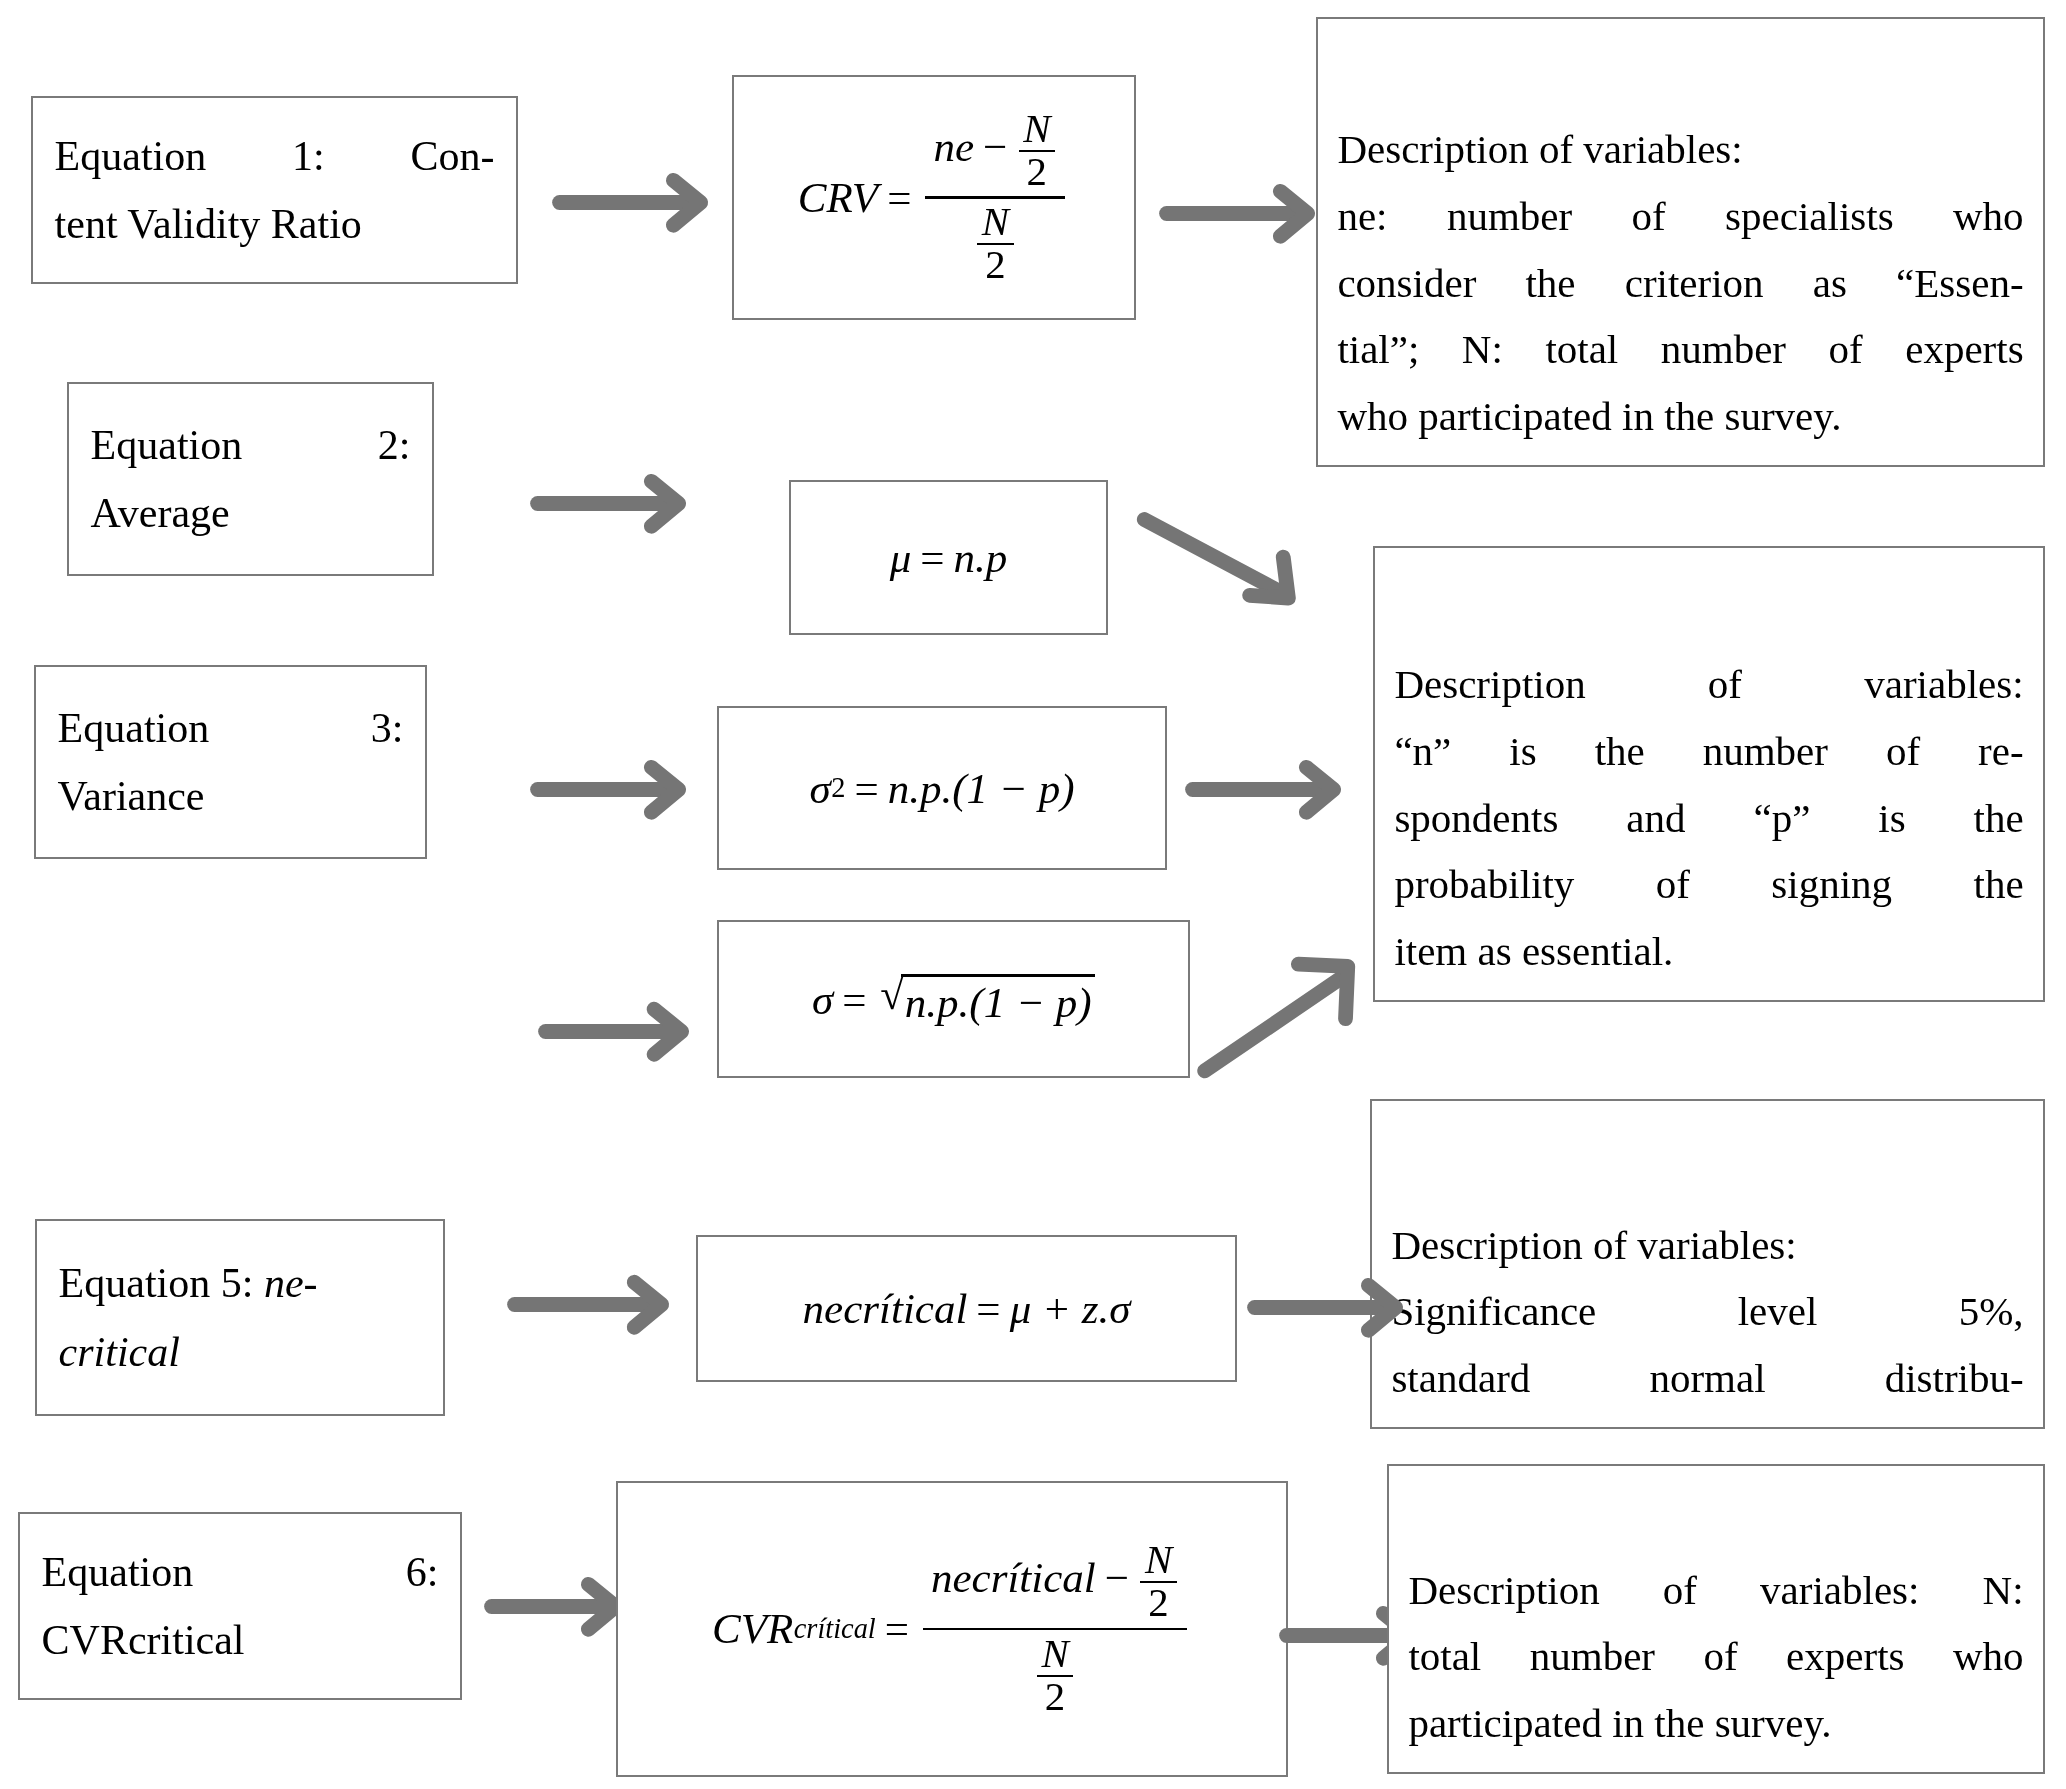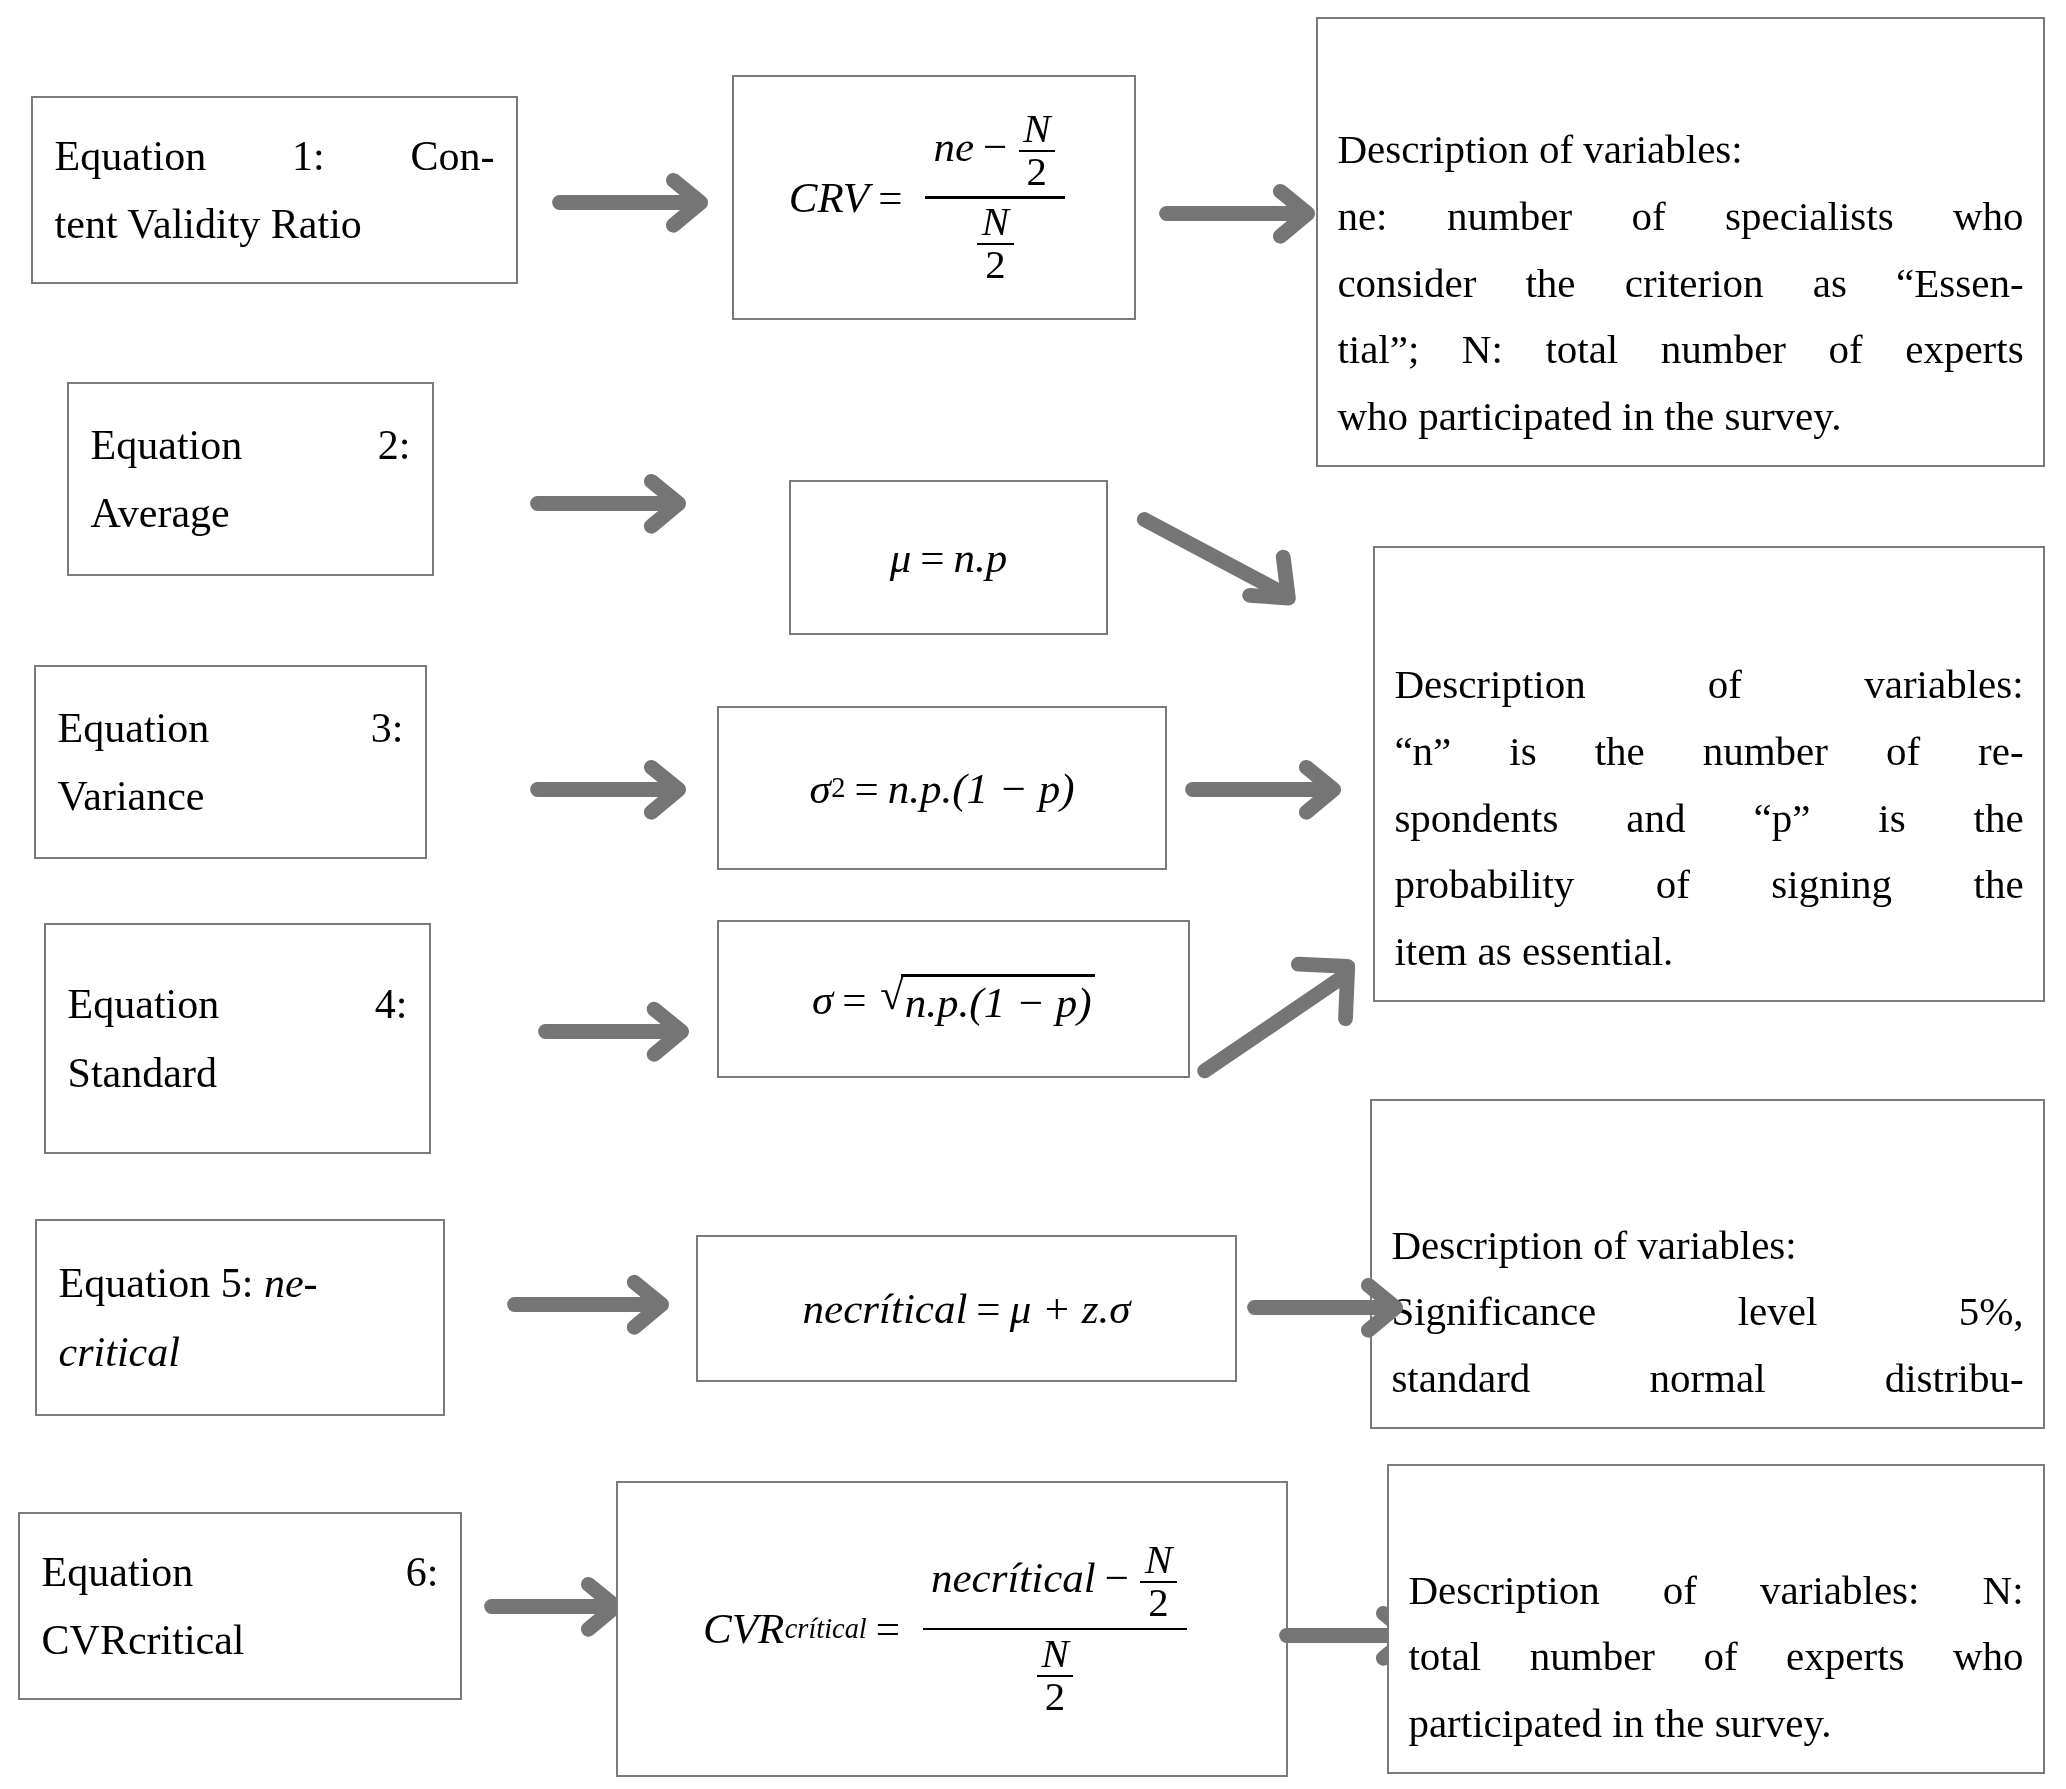--- a/index.html
+++ b/index.html
@@ -98,21 +98,21 @@
     margin-left: 0.6px;
   }
 
   
   .frac {
     display: inline-flex;
     flex-direction: column;
     align-items: center;
     justify-content: center;
     vertical-align: middle;
-    margin: 0 14px;
+    margin: 0 5px;
   }
   .frac > .num,
   .frac > .den {
     display: block;
     padding: 1.1px 5.7px;
     text-align: center;
     white-space: nowrap;
   }
   .frac > .bar {
     display: block;
@@ -279,26 +279,20 @@
     </span>
   </div>
 
   <div class="arrow" style="left:1188px; top:758px; width:165px; height:63px;">
     <svg width="165" height="63" viewBox="0 0 290 110">
       <line x1="8" y1="55" x2="235" y2="55" stroke="#757575" stroke-width="26" stroke-linecap="round"></line>
       <polyline points="208,16 256,55 208,95" fill="none" stroke="#757575" stroke-width="26" stroke-linecap="round" stroke-linejoin="round"></polyline>
     </svg>
   </div>
 
-  <div class="box label-box" style="left:44px; top:923px; width:387px; height:231px;">
-    <div class="label-text">
-      <span class="justline">Equation 4:</span>
-      <span class="lastline">Standard</span>
-    </div>
-  </div>
 
   <div class="arrow" style="left:541px; top:1000px; width:160px; height:63px;">
     <svg width="160" height="63" viewBox="0 0 280 110">
       <line x1="8" y1="55" x2="225" y2="55" stroke="#757575" stroke-width="26" stroke-linecap="round"></line>
       <polyline points="198,16 246,55 198,95" fill="none" stroke="#757575" stroke-width="26" stroke-linecap="round" stroke-linejoin="round"></polyline>
     </svg>
   </div>
 
   <div class="box eq-box" style="left:717px; top:920px; width:473px; height:158px;">
     <span class="math">

